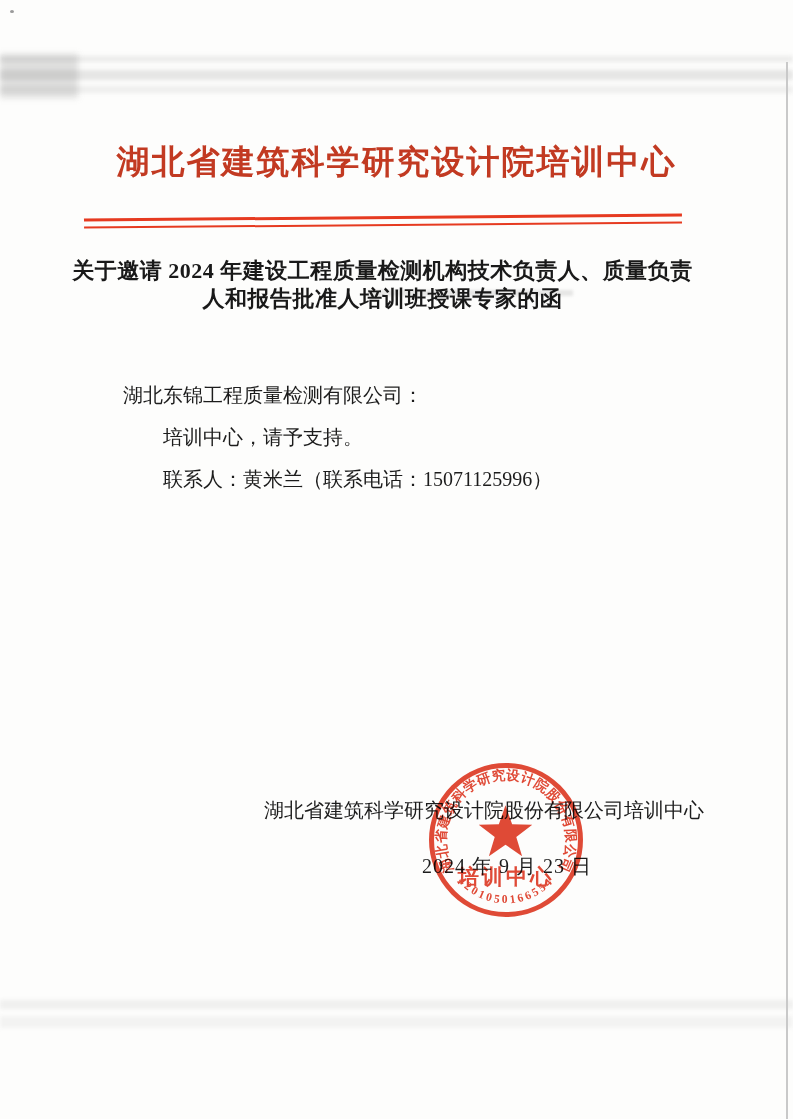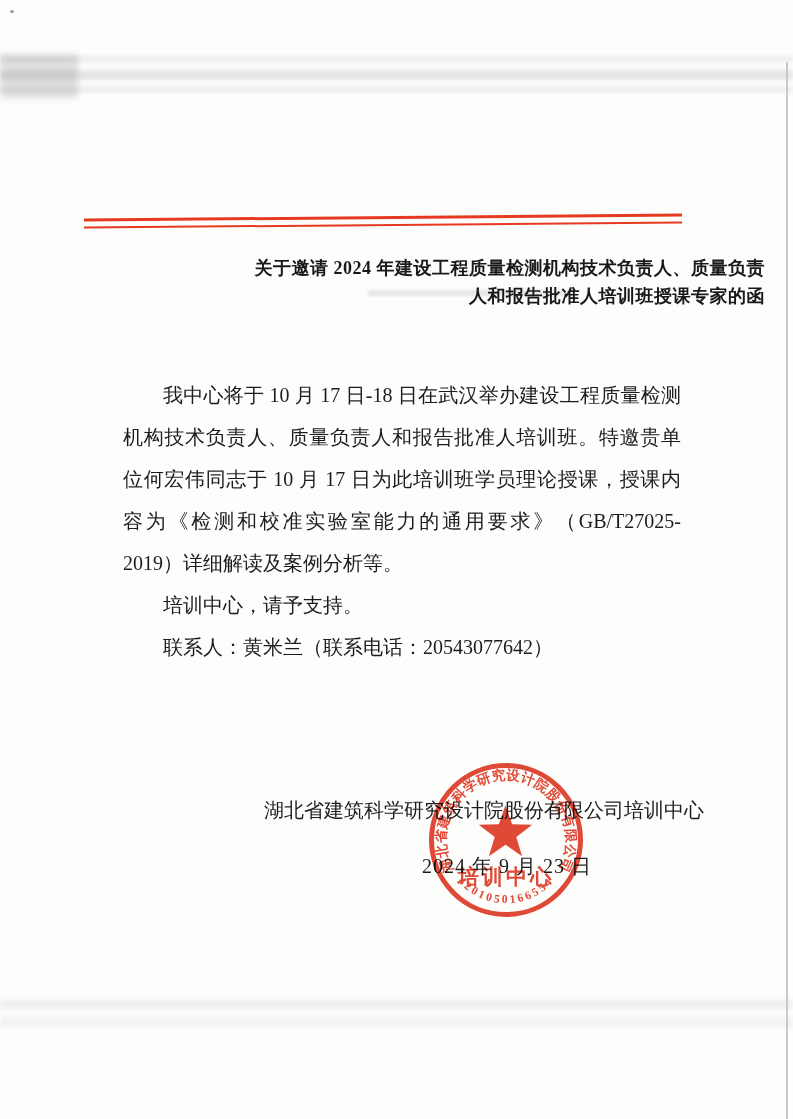--- a/index.html
+++ b/index.html
@@ -27,22 +27,22 @@
     position:absolute;left:0;top:140px;width:793px;
     text-align:center;font-size:33px;font-weight:bold;
     letter-spacing:2px;color:#c23a22;white-space:nowrap;
   }
   .lh-rule{
     position:absolute;left:84px;top:216px;width:598px;height:5px;
     border-top:3px solid #e63a20;border-bottom:2px solid #e63a20;
     transform:rotate(-0.5deg);
   }
   
-  .subject{position:absolute;left:0;width:765px;text-align:right;
-    font-size:18px;font-weight:bold;color:#191919;white-space:nowrap;letter-spacing:.5px;}
+  .subject{position:absolute;left:0;width:765px;text-align:center;
+    font-size:22px;font-weight:bold;color:#191919;white-space:nowrap;letter-spacing:.5px;}
   .subject.l1{top:256px;}
   .subject.l2{top:284px;}
   
   .body-block{
     position:absolute;left:123px;top:374px;width:558px;
     font-size:20px;line-height:42px;color:#1c1c1c;
   }
   .body-block p{margin:0;text-align:justify;}
   .indent{text-indent:2em;}
   
@@ -63,29 +63,30 @@
   <div class="noise-band nb1"></div>
   <div class="noise-band nb2"></div>
   <div class="noise-band nb3"></div>
   <div class="noise-band nb-blob"></div>
   <div class="noise-band nb-ghost"></div>
   <div class="noise-band nb-bot1"></div>
   <div class="noise-band nb-bot2"></div>
   <div class="edge-line"></div>
   <div class="speck"></div>
 
+  <div class="lh-title">湖北省建筑科学研究设计院培训中心</div>
   <div class="lh-rule"></div>
 
   <div class="subject l1">关于邀请 2024 年建设工程质量检测机构技术负责人、质量负责</div>
   <div class="subject l2">人和报告批准人培训班授课专家的函</div>
 
   <div class="body-block">
-    <p class="indent">我中心将于 10 月 17 日-18 日在武汉举办建设工程质量检测机构技术负责人、质量负责人和报告批准人培训班。特邀贵单位何宏伟同志于 10 月 17 日为此培训班学员理论授课，授课内容为《检测和校准实验室能力的通用要求》（GB/T27025-2019）详细解读及案例分析等。</p>
+    <p>湖北东锦工程质量检测有限公司：</p>
     <p class="indent">培训中心，请予支持。</p>
-    <p class="indent">联系人：黄米兰（联系电话：20543077642）</p>
+    <p class="indent">联系人：黄米兰（联系电话：15071125996）</p>
   </div>
 
   <div class="sig-org">湖北省建筑科学研究设计院股份有限公司培训中心</div>
   <div class="sig-date">2024 年 9 月 23 日</div>
 
   <svg class="seal" viewBox="0 0 155 155">
     <defs>
       <path id="ringTopArc" d="M 24.5 105.7 A 60 60 0 1 1 130.5 105.7" fill="none"></path>
       <path id="ringBottomArc" d="M 25.3 112.7 A 63 63 0 0 0 129.7 112.7" fill="none"></path>
     </defs>

